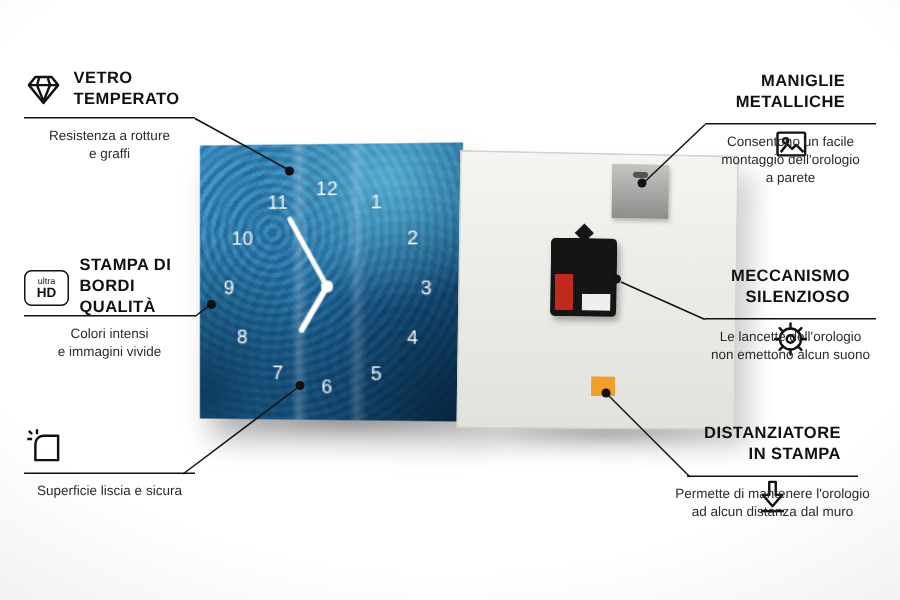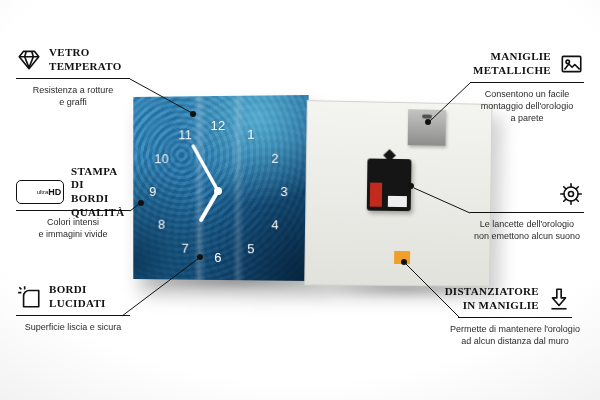--- a/index.html
+++ b/index.html
@@ -60,32 +60,32 @@
   .foam{position:absolute;left:88px;top:148px;width:16px;height:13px;background:#f0a02a;}
   .shadow{position:absolute;height:16px;filter:blur(5px);z-index:0;
     background:radial-gradient(ellipse at center, rgba(0,0,0,.30), transparent 70%);}
   .sh1{left:142px;top:272px;width:180px;}
   .sh2{left:310px;top:280px;width:190px;}
   
   .callouts{position:absolute;left:0;top:0;z-index:2;pointer-events:none;}
   
   .feature{position:absolute;width:114px;z-index:3;color:#111;}
   .f-head{display:flex;align-items:center;gap:7px;height:32px;}
-  .feature.right .f-head{justify-content:flex-end;}
-  .f-title{font-weight:bold;font-size:11px;line-height:1.25;letter-spacing:.3px;white-space:pre-line;font-family:Liberation Serif, serif;}
+  .feature.right .f-head{justify-content:space-between;flex-direction:column;}
+  .f-title{font-weight:bold;font-size:11px;line-height:1.25;letter-spacing:.3px;white-space:pre-line;}
   .feature.right .f-title{text-align:right;}
   .f-rule{border-top:1px solid #111;margin-top:2px;}
   .f-desc{
     margin-top:5px;font-size:9px;line-height:1.35;color:#2b2b2b;white-space:pre-line;
     text-align:center;width:150px;position:relative;left:50%;transform:translateX(-50%);
   }
   .icon{flex:0 0 auto;display:flex;align-items:center;justify-content:center;}
   .uhd{
     width:28px;height:22px;border:1.5px solid #111;border-radius:5px;
-    display:flex;align-items:center;justify-content:center;line-height:1;padding-left:18px;
+    display:flex;flex-direction:column;align-items:center;justify-content:center;line-height:1;
   }
   .uhd .u{font-size:6px;}
   .uhd .h{font-size:9px;font-weight:bold;}
   .fl1{left:16px;top:44px}.fl2{left:16px;top:176px}.fl3{left:16px;top:281px}
   .fr1{left:470px;top:48px}.fr2{left:470px;top:178px}.fr3{left:458px;top:283px}
 </style>
 </head>
 <body>
 
 <div class="stage">
@@ -173,22 +173,20 @@
   </div>
 
   <div class="feature left fl3">
     <div class="f-head">
       <span class="icon">
         <svg width="26" height="26" viewBox="0 0 24 24" fill="none" stroke="#111" stroke-width="1.5" stroke-linejoin="round">
           <path d="M21 21H7V11c0-2.8 2.2-5 5-5h9v15z"></path>
           <path d="M3 3l2 2M2 8h3M8 2v3"></path>
         </svg>
       </span>
-      <div class="f-title">BORDI
-LUCIDATI</div>
     </div>
     <div class="f-rule"></div>
     <div class="f-desc">Superficie liscia e sicura</div>
   </div>
 
   <div class="feature right fr1">
     <div class="f-head">
       <div class="f-title">MANIGLIE
 METALLICHE</div>
       <span class="icon">
@@ -200,37 +198,39 @@
       </span>
     </div>
     <div class="f-rule"></div>
     <div class="f-desc">Consentono un facile
 montaggio dell'orologio
 a parete</div>
   </div>
 
   <div class="feature right fr2">
     <div class="f-head">
+      <div class="f-title">MECCANISMO
+SILENZIOSO</div>
       <span class="icon">
         <svg width="26" height="26" viewBox="0 0 24 24" fill="none" stroke="#111" stroke-width="1.5" stroke-linecap="round">
           <circle cx="12" cy="12" r="6.5"></circle>
             <circle cx="12" cy="12" r="2.3"></circle>
           <path d="M12 2.5v3M12 18.5v3M2.5 12h3M18.5 12h3M5.3 5.3l2.1 2.1M16.6 16.6l2.1 2.1M18.7 5.3l-2.1 2.1M7.4 16.6l-2.1 2.1"></path>
         </svg>
       </span>
     </div>
     <div class="f-rule"></div>
     <div class="f-desc">Le lancette dell'orologio
 non emettono alcun suono</div>
   </div>
 
   <div class="feature right fr3">
     <div class="f-head">
       <div class="f-title">DISTANZIATORE
-IN MANIGLIE</div>
+IN STAMPA</div>
       <span class="icon">
         <svg width="26" height="26" viewBox="0 0 24 24" fill="none" stroke="#111" stroke-width="1.5" stroke-linejoin="round">
           <path d="M10 3h4v8h4l-6 7-6-7h4V3z"></path>
           <path d="M5 21h14"></path>
         </svg>
       </span>
     </div>
     <div class="f-rule"></div>
     <div class="f-desc">Permette di mantenere l'orologio
 ad alcun distanza dal muro</div>

